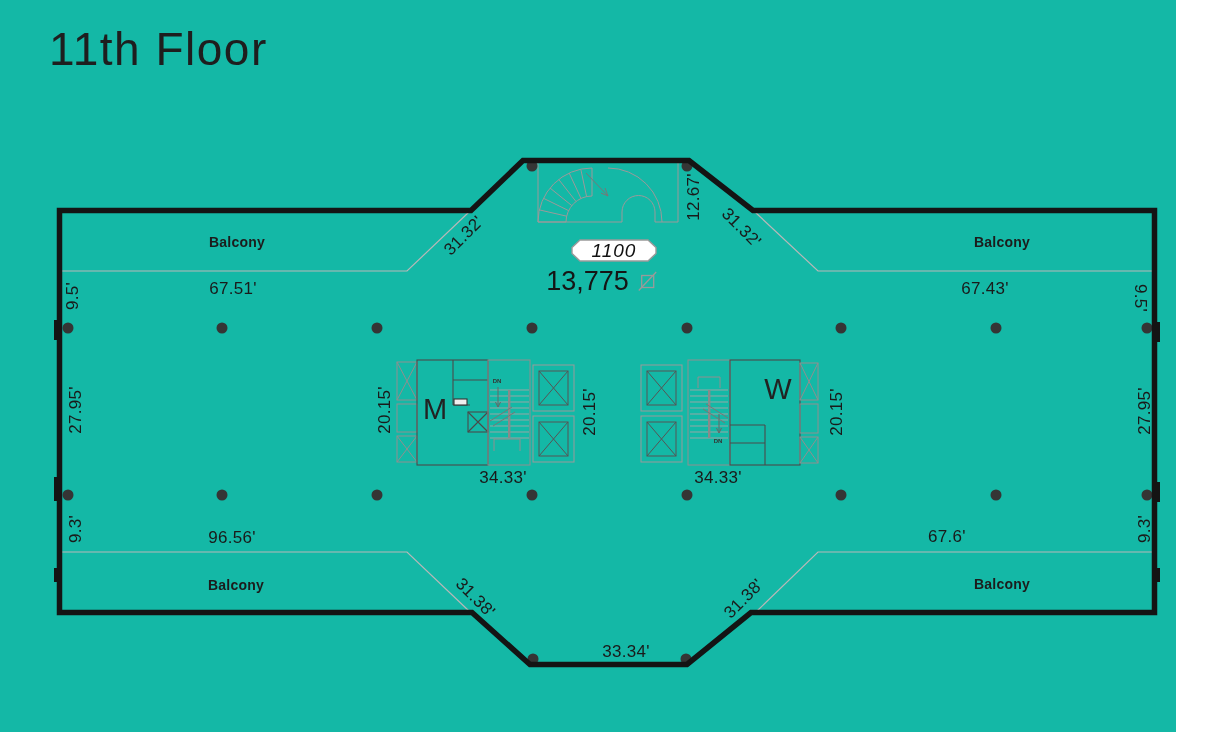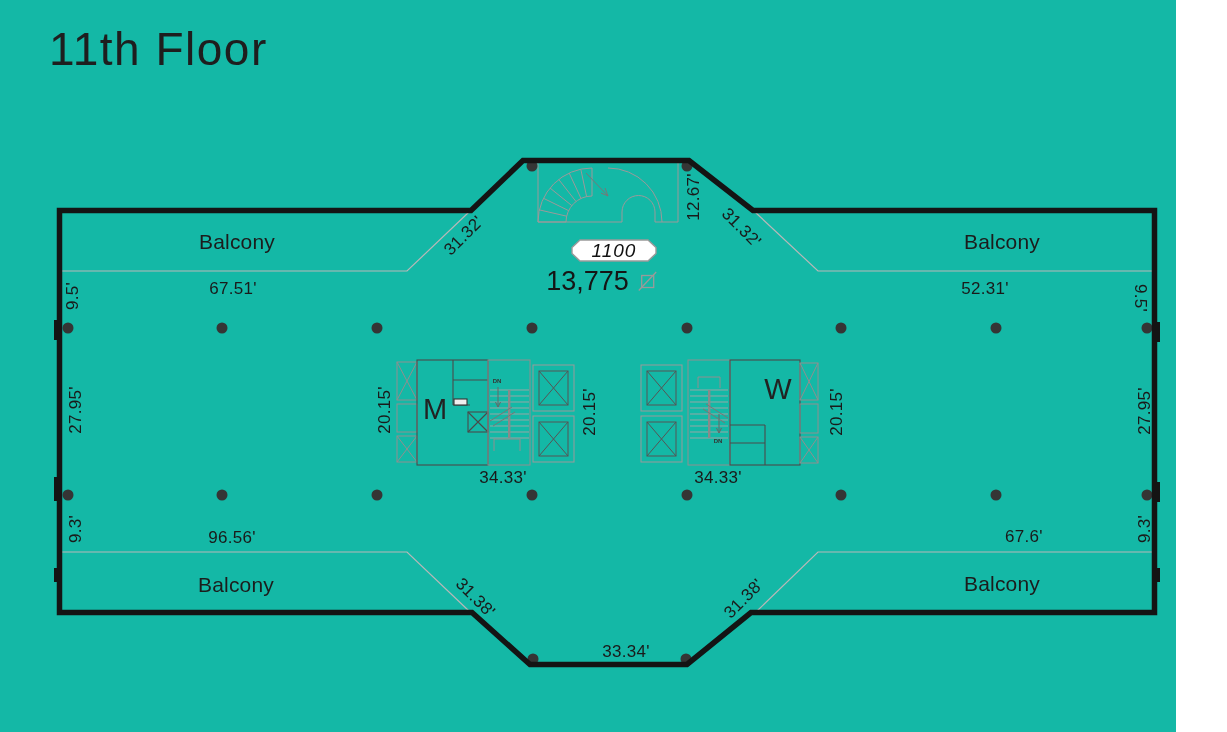--- a/index.html
+++ b/index.html
@@ -7,21 +7,21 @@
          font-family:"Liberation Sans",sans-serif;}
   .plan-svg{position:absolute;left:0;top:0;}
   .title{position:absolute;left:49px;top:22px;margin:0;font-size:46px;font-weight:400;
          letter-spacing:1.5px;color:#1e1e1e;}
   .lbl{position:absolute;white-space:nowrap;color:#1a1a1a;transform:translate(-50%,-50%);}
   .dim{font-size:17px;letter-spacing:.3px;}
   .vert{transform:translate(-50%,-50%) rotate(-90deg);}
   .vert-cw{transform:translate(-50%,-50%) rotate(90deg);}
   .diag-l{transform:translate(-50%,-50%) rotate(-45deg);}
   .diag-r{transform:translate(-50%,-50%) rotate(45deg);}
-  .balcony{font-size:21px;font-weight:400;letter-spacing:.2px;color:#1c1c1c;text-align:center;}
+  .balcony{font-size:14px;font-weight:700;letter-spacing:.2px;color:#1c1c1c;text-align:center;}
   .room{font-size:29px;font-weight:400;color:#222;}
   .dn{font-size:6px;font-weight:700;color:#333;letter-spacing:0;}
   .badge-text{font-size:19px;letter-spacing:1px;color:#111;font-style:italic;}
   .area{position:absolute;transform:translate(-50%,-50%);display:flex;align-items:center;
         gap:9px;font-size:27px;color:#151515;}
   .area .icon{display:block;}
 </style>
 </head>
 <body>
 
@@ -145,23 +145,23 @@
 
     <path d="M59.5 210.5 H471 L523 160.5 H689 L753 210.5 H1154.5 V612.5 H751 L687 664.5 H530 L472 612.5 H59.5 Z" stroke="#141414" stroke-width="5.5" fill="none" stroke-linejoin="miter"></path>
   </svg>
 
   <div class="lbl balcony" style="left:237px;top:242px">Balcony</div>
   <div class="lbl balcony" style="left:1002px;top:242px">Balcony</div>
   <div class="lbl balcony" style="left:236px;top:585px">Balcony</div>
   <div class="lbl balcony" style="left:1002px;top:584px">Balcony</div>
 
   <div class="lbl dim" style="left:233px;top:289px">67.51'</div>
-  <div class="lbl dim" style="left:985px;top:289px">52.31'</div>
+  <div class="lbl dim" style="left:985px;top:289px">67.43'</div>
   <div class="lbl dim" style="left:232px;top:538px">96.56'</div>
-  <div class="lbl dim" style="left:1024px;top:537px">67.6'</div>
+  <div class="lbl dim" style="left:947px;top:537px">67.6'</div>
   <div class="lbl dim" style="left:626px;top:652px">33.34'</div>
 
   <div class="lbl dim vert" style="left:73px;top:296px">9.5'</div>
   <div class="lbl dim vert-cw" style="left:1140px;top:298px">9.5'</div>
   <div class="lbl dim vert" style="left:76px;top:410px">27.95'</div>
   <div class="lbl dim vert" style="left:1145px;top:411px">27.95'</div>
   <div class="lbl dim vert" style="left:76px;top:529px">9.3'</div>
   <div class="lbl dim vert" style="left:1145px;top:529px">9.3'</div>
   <div class="lbl dim vert" style="left:694px;top:197px">12.67'</div>
 

